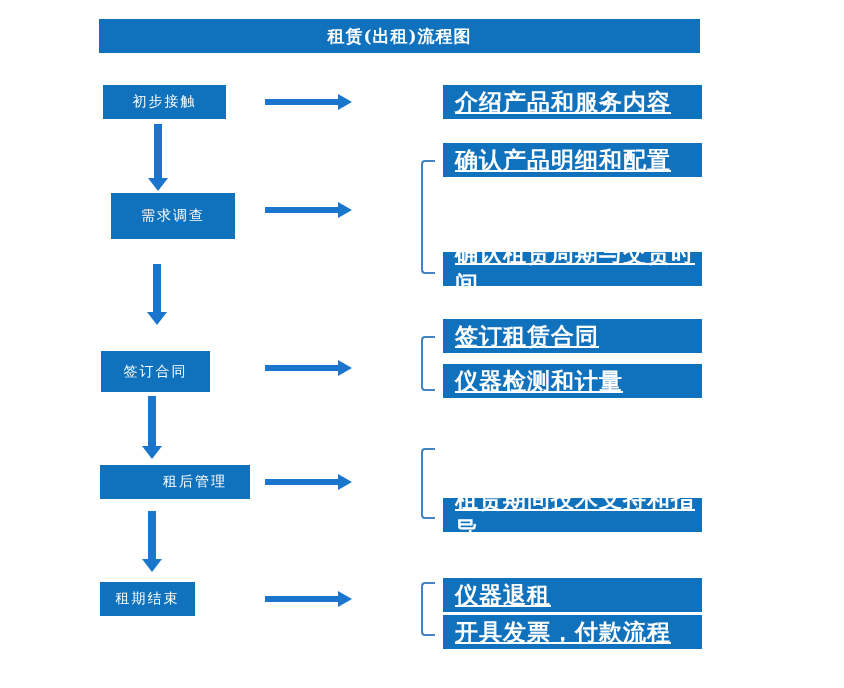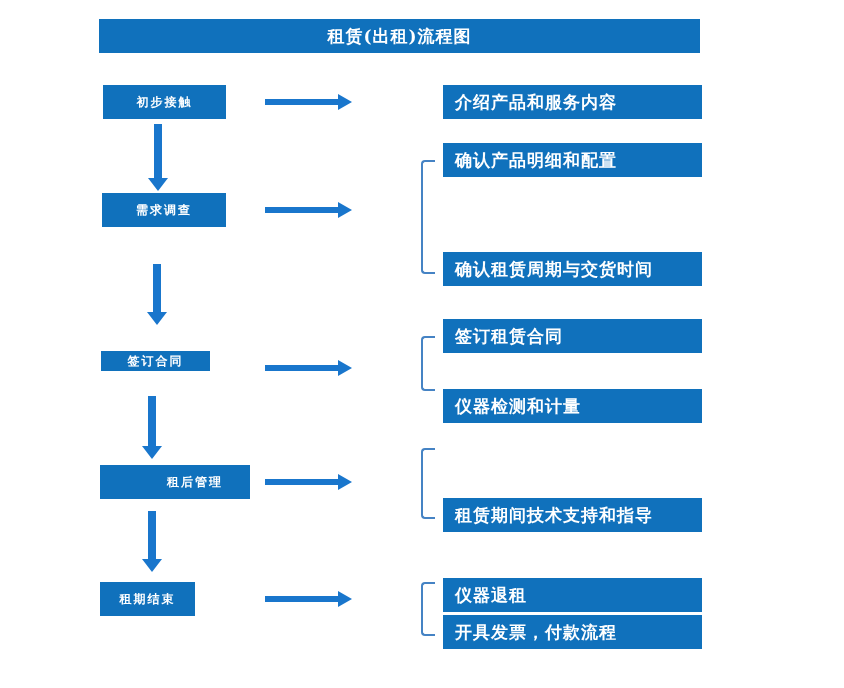--- a/index.html
+++ b/index.html
@@ -26,40 +26,41 @@
     font-size: 17px;
     display: flex;
     align-items: center;
     justify-content: center;
     letter-spacing: 1px;
   }
   .step-box {
     position: absolute;
     background: var(--primary, #1071BC);
     color: var(--text, #ffffff);
-    font-weight: bold;
-    font-size: 12px;
+    font-weight: normal;
+    font-size: 14px;
     display: flex;
     align-items: center;
     justify-content: center;
     letter-spacing: 2px;
   }
   .output-box {
     position: absolute;
     left: 443px;
     width: 247px;
     height: 34px;
     padding-left: 12px;
     background: var(--primary, #1071BC);
     color: var(--text, #ffffff);
     font-weight: bold;
-    font-size: 17px;
+    font-size: 23px;
     display: flex;
     align-items: center;
     letter-spacing: 1px;
+    text-decoration: underline;
   }
   
   .h-arrow {
     position: absolute;
     left: 265px;
     width: 87px;
     height: 16px;
     display: flex;
     align-items: center;
   }
@@ -106,22 +107,22 @@
 </head>
 <body>
 
 <div class="canvas">
 
   <div class="title-bar">
     <span>租赁(出租)流程图</span>
   </div>
 
   <div class="step-box" style="left:103px; top:79px;  width:123px; height:34px;">初步接触</div>
-  <div class="step-box" style="left:102px; top:187px; width:124px; height:34px;">需求调查</div>
-  <div class="step-box" style="left:101px; top:345px; width:109px; height:20px;">签订合同</div>
+  <div class="step-box" style="left:111px; top:187px; width:124px; height:46px;">需求调查</div>
+  <div class="step-box" style="left:101px; top:345px; width:109px; height:41px;">签订合同</div>
   <div class="step-box" style="left:100px; top:459px; width:110px; height:34px;padding-left:40px;">租后管理</div>
   <div class="step-box" style="left:100px; top:576px; width:95px; height:34px;">租期结束</div>
 
   <div class="v-arrow" style="left:147px; top:118px;">
     <div class="stem" style="height:54px;"></div>
     <div class="head"></div>
   </div>
   <div class="v-arrow" style="left:146px; top:258px;">
     <div class="stem" style="height:48px;"></div>
     <div class="head"></div>
@@ -160,20 +161,20 @@
   <div class="bracket" style="top:330px; height:51px;"></div>
   <div class="bracket" style="top:442px; height:67px;"></div>
   <div class="bracket" style="top:576px; height:50px;"></div>
 
   <div class="output-box" style="top:79px;">介绍产品和服务内容</div>
 
   <div class="output-box" style="top:137px;">确认产品明细和配置</div>
   <div class="output-box" style="top:246px;">确认租赁周期与交货时间</div>
 
   <div class="output-box" style="top:313px;">签订租赁合同</div>
-  <div class="output-box" style="top:383px;">仪器检测和计量</div>
+  <div class="output-box" style="top:358px;">仪器检测和计量</div>
 
   <div class="output-box" style="top:492px;">租赁期间技术支持和指导</div>
 
   <div class="output-box" style="top:572px;">仪器退租</div>
   <div class="output-box" style="top:609px;">开具发票，付款流程</div>
 
 </div>
 
 </body></html>

